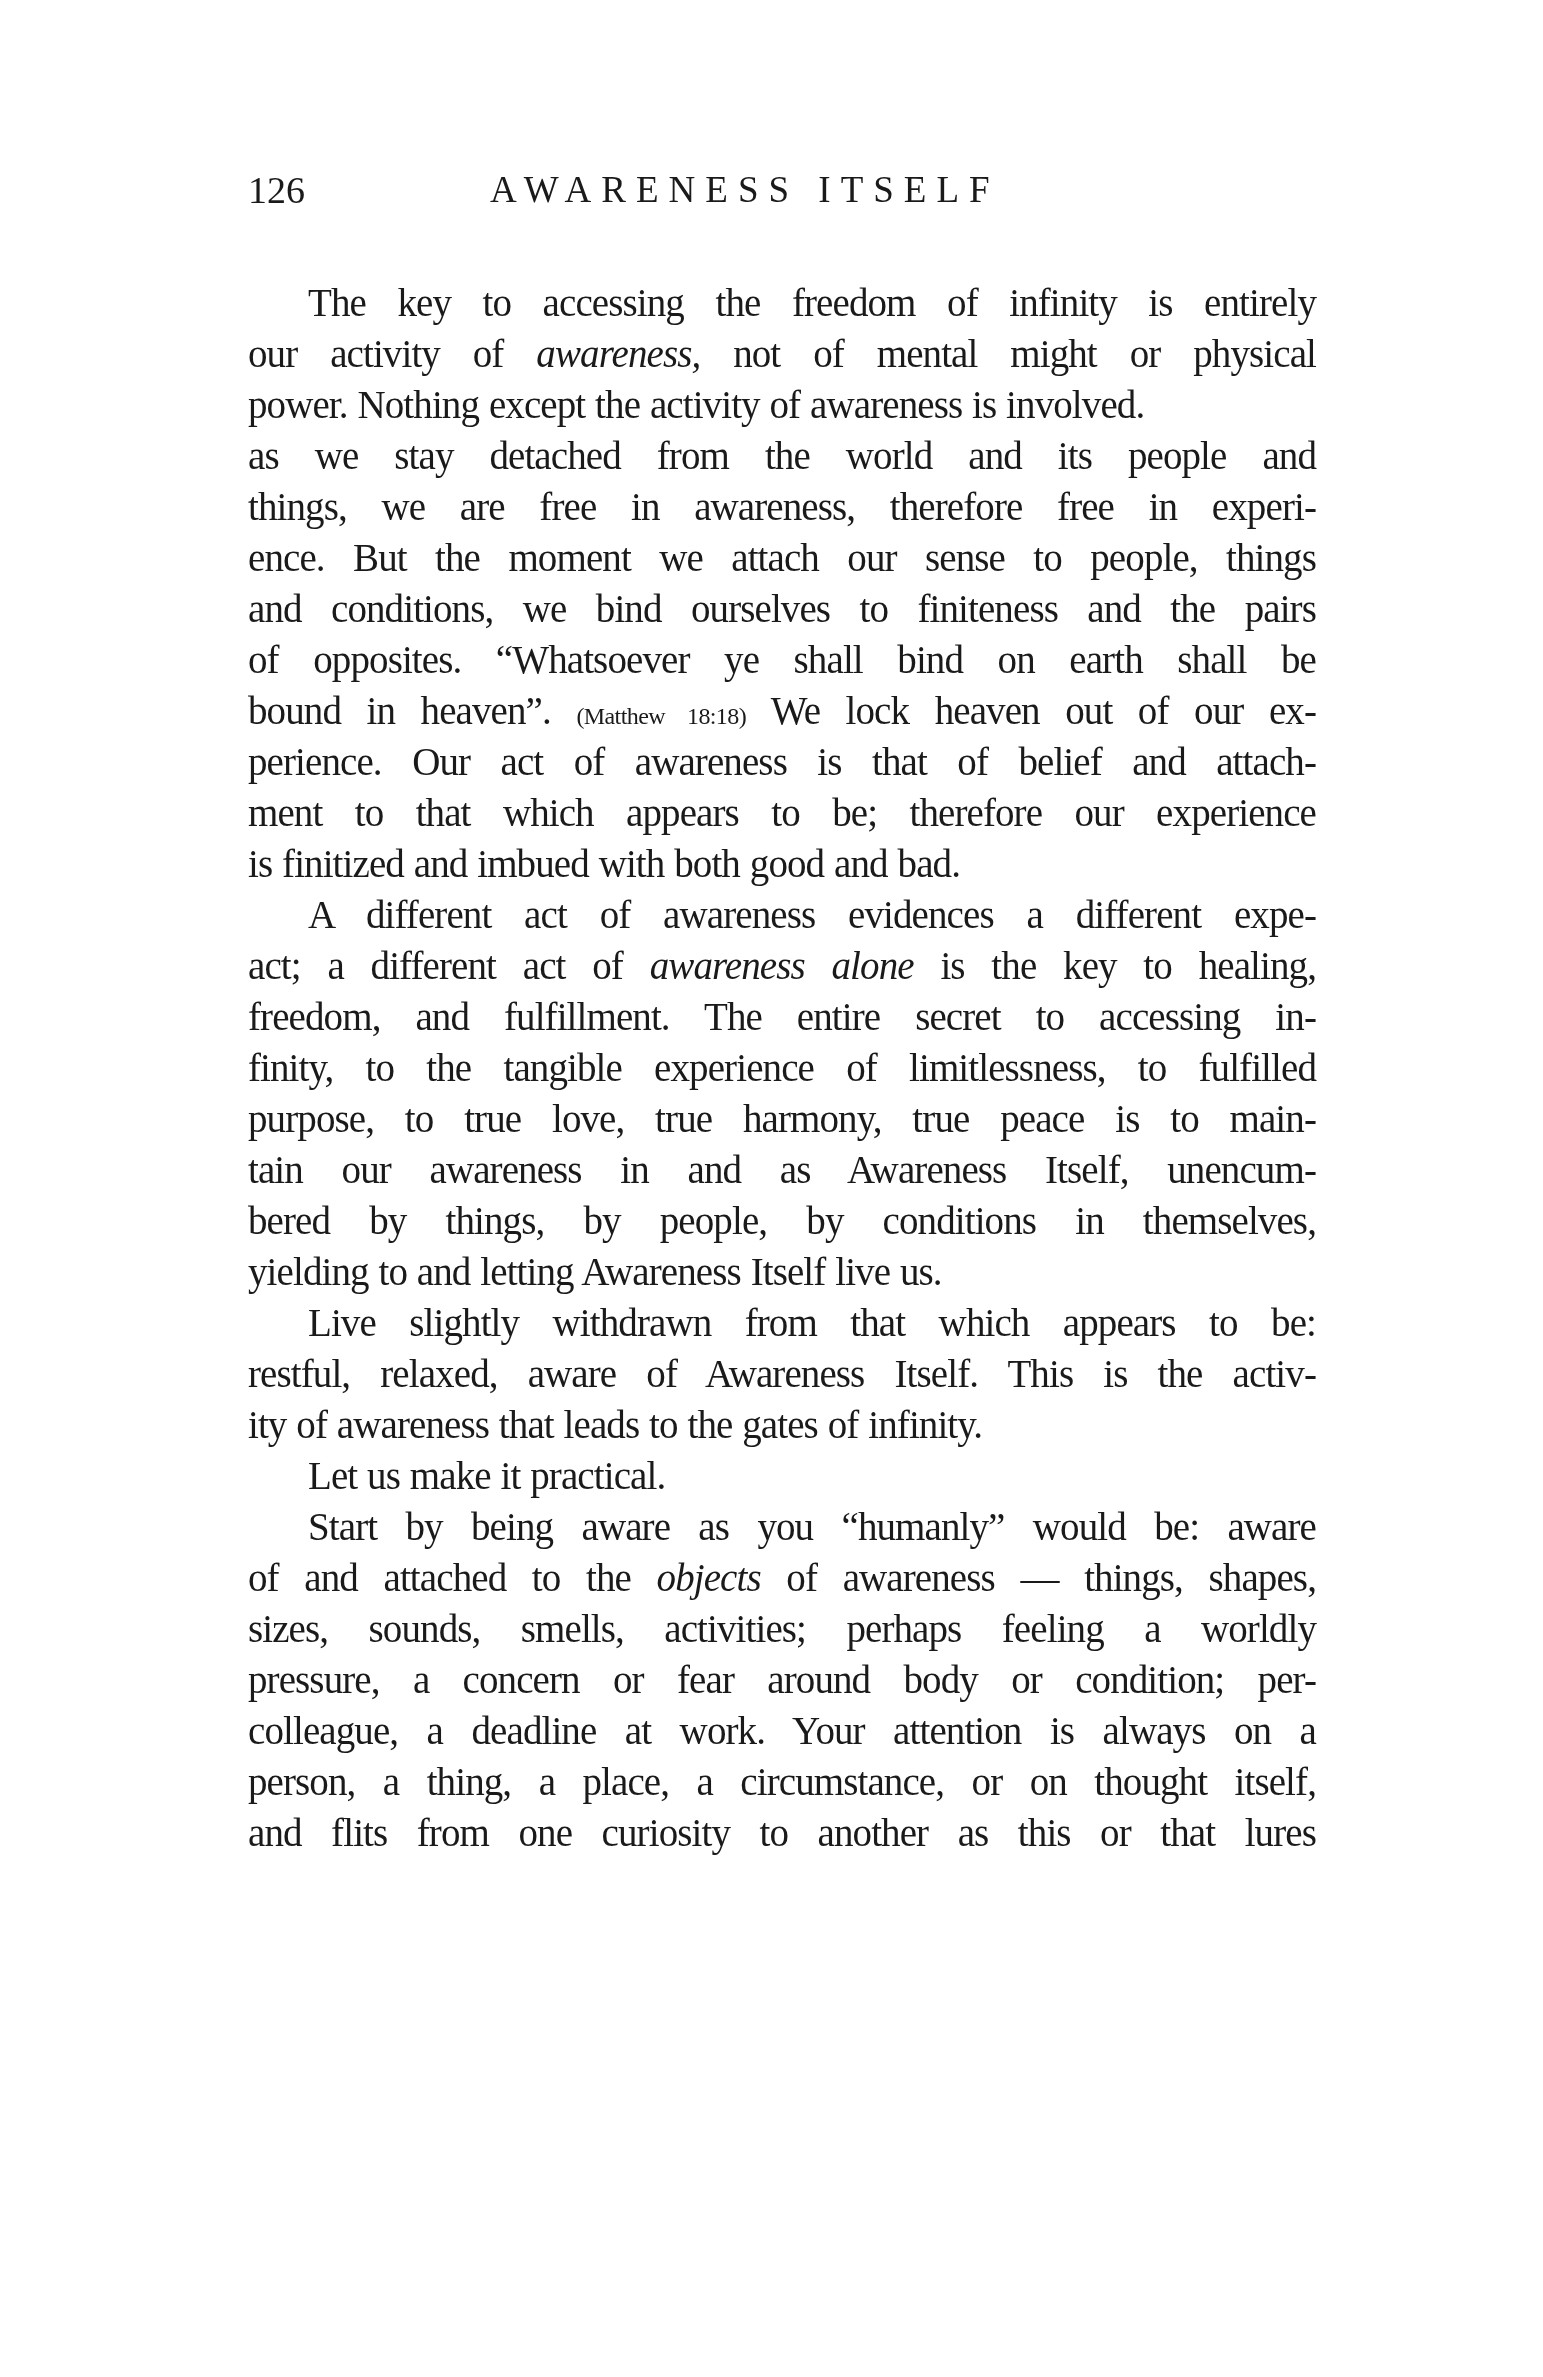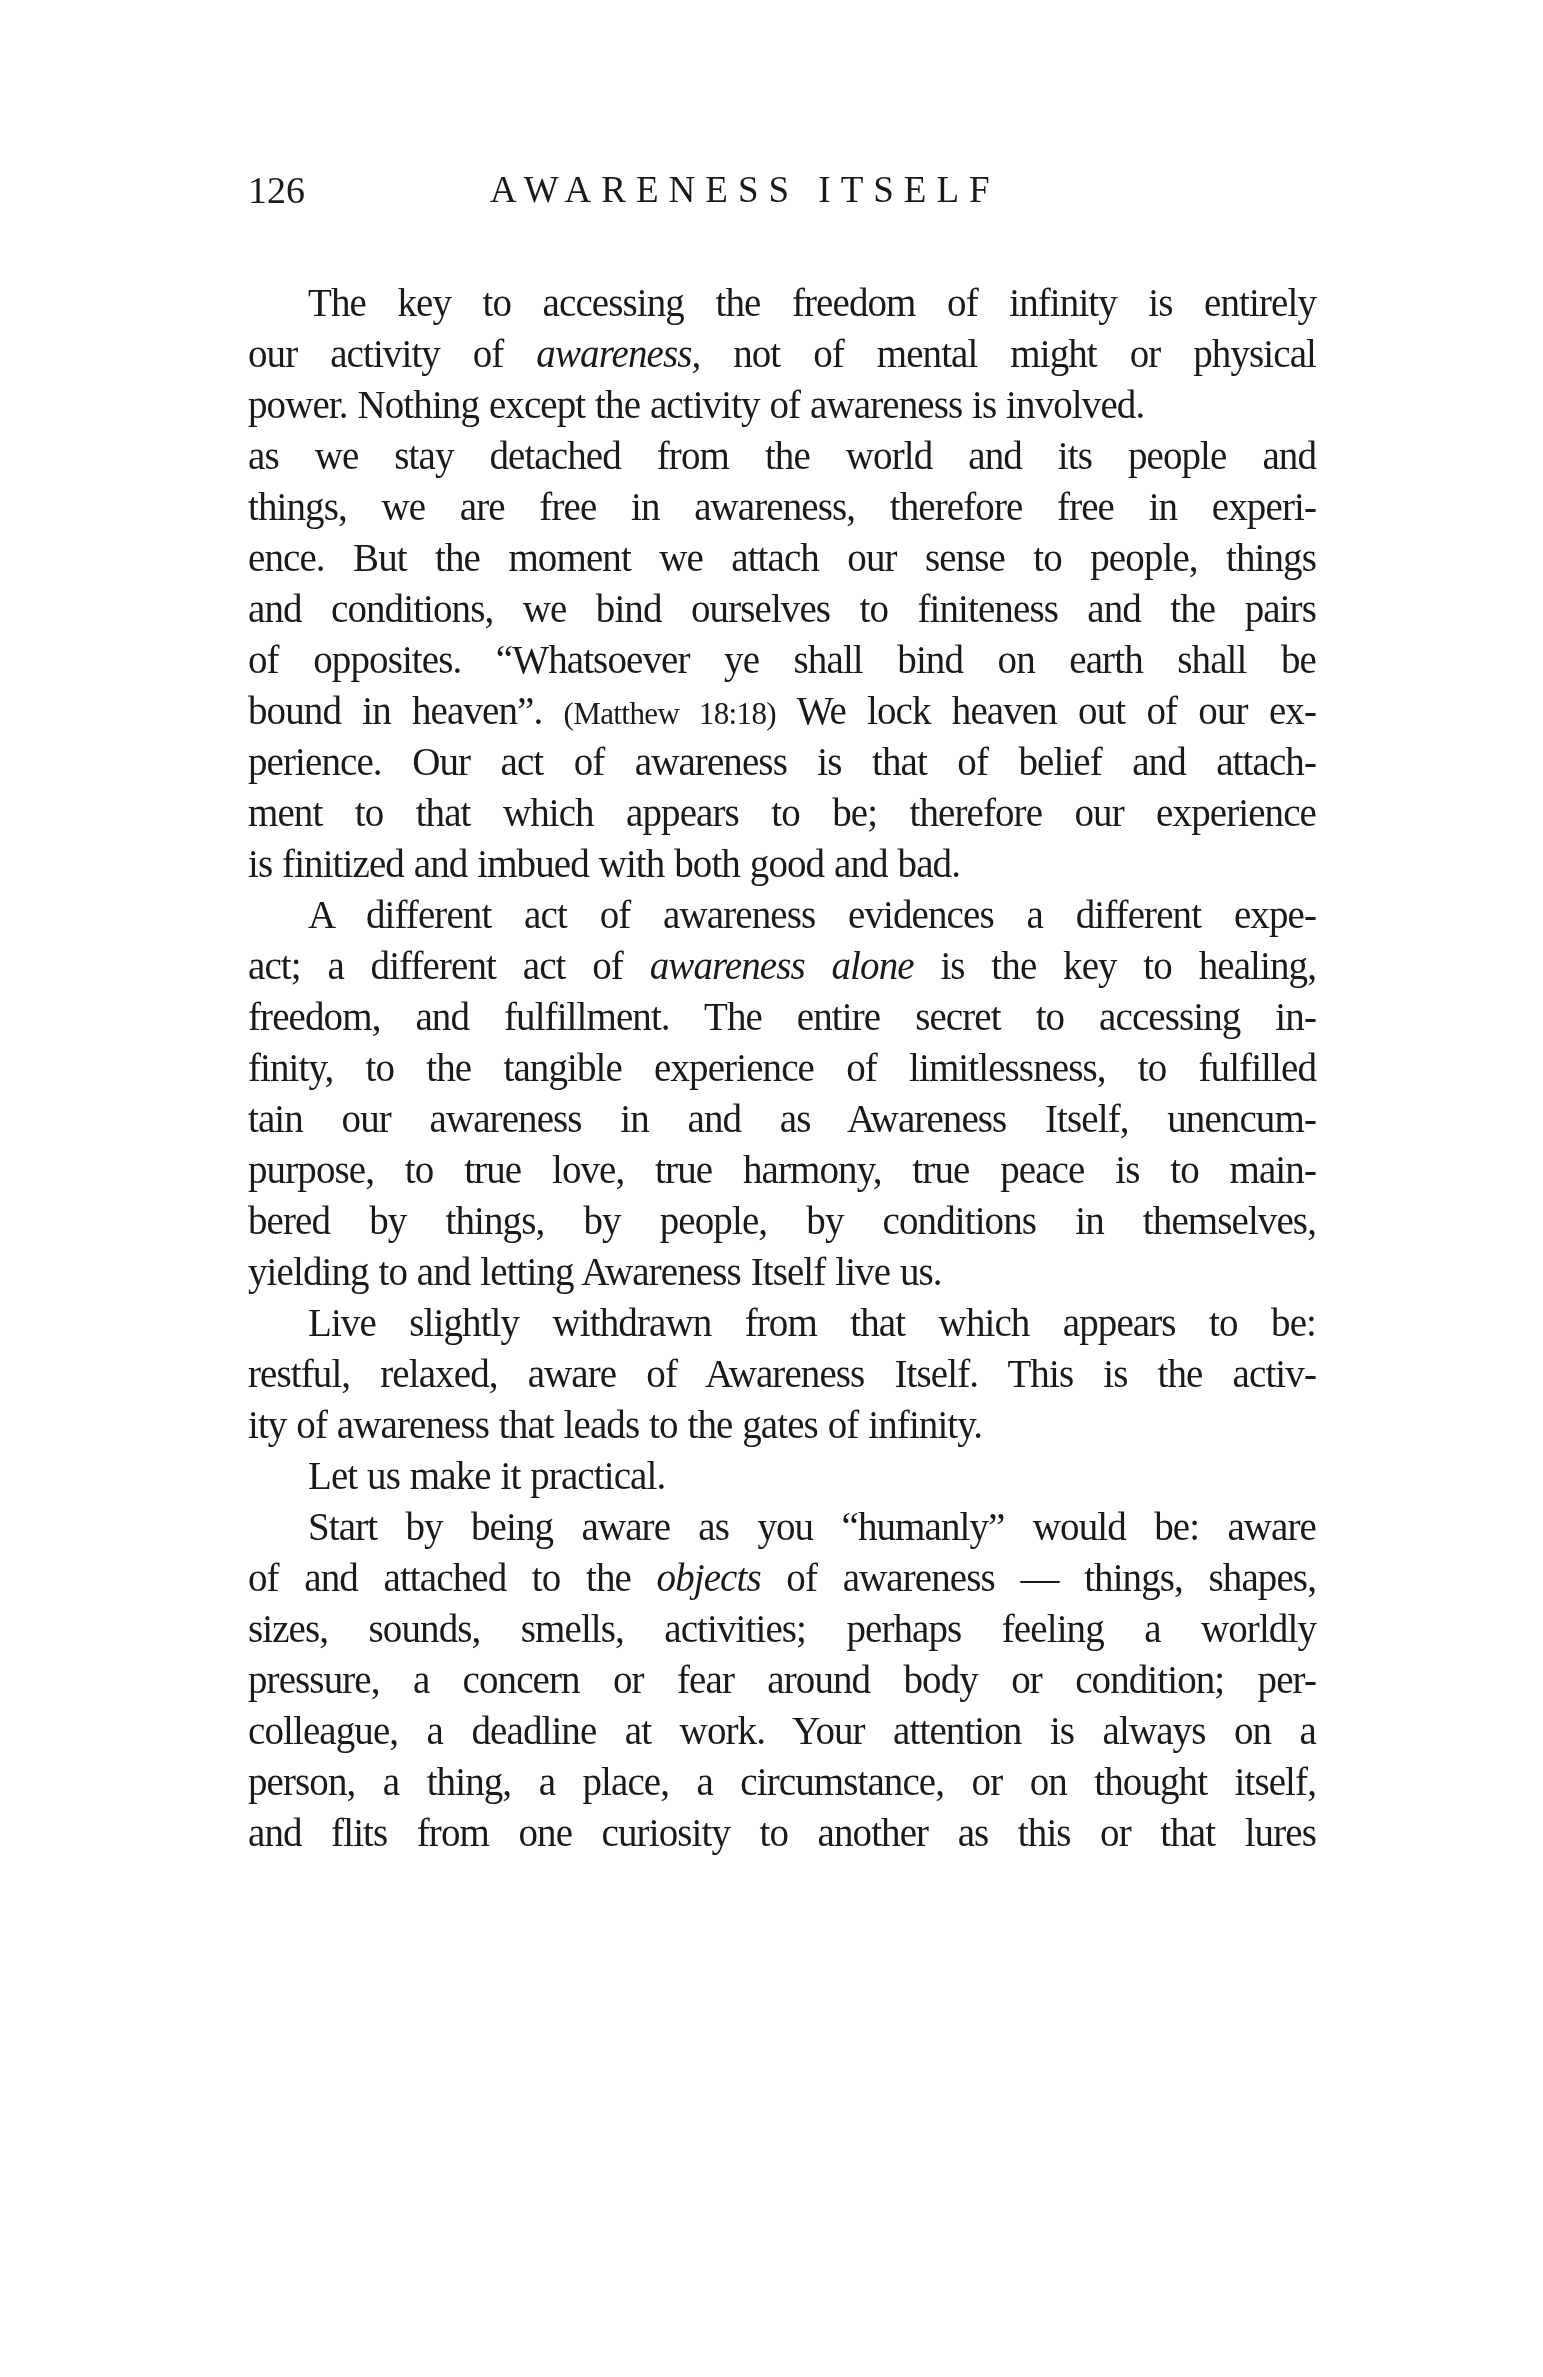--- a/index.html
+++ b/index.html
@@ -68,21 +68,21 @@
       padding-left: 60px;
     }
     .line.last {
       text-align-last: left;
     }
     .line em {
       font-style: italic;
       margin-top: 32px;
     }
     .line .small {
-      font-size: 31px;
+      font-size: 24px;
       letter-spacing: -0.6px;
     }
   </style>
 </head>
 <body>
 
 <div class="page">
   <div class="running-header">
     <span class="page-number">126</span>
     <span class="running-title">AWARENESS ITSELF</span>
@@ -103,22 +103,22 @@
         <span class="line"><span>bound in heaven”. </span><span class="small">(Matthew 18:18)</span><span> We lock heaven out of our ex-</span></span>
         <span class="line"><span>perience. Our act of awareness is that of belief and attach-</span></span>
         <span class="line"><span>ment to that which appears to be; therefore our experience</span></span>
         <span class="line last"><span>is finitized and imbued with both good and bad.</span></span>
       </div>
       <div class="paragraph">
         <span class="line indent"><span>A different act of awareness evidences a different expe-</span></span>
         <span class="line"><span>act; a different act of </span><em>awareness alone</em><span> is the key to healing,</span></span>
         <span class="line"><span>freedom, and fulfillment. The entire secret to accessing in-</span></span>
         <span class="line"><span>finity, to the tangible experience of limitlessness, to fulfilled</span></span>
+        <span class="line"><span>purpose, to true love, true harmony, true peace is to main-</span></span>
         <span class="line"><span>tain our awareness in and as Awareness Itself, unencum-</span></span>
-        <span class="line"><span>purpose, to true love, true harmony, true peace is to main-</span></span>
         <span class="line"><span>bered by things, by people, by conditions in themselves,</span></span>
         <span class="line last"><span>yielding to and letting Awareness Itself live us.</span></span>
       </div>
       <div class="paragraph">
         <span class="line indent"><span>Live slightly withdrawn from that which appears to be:</span></span>
         <span class="line"><span>restful, relaxed, aware of Awareness Itself. This is the activ-</span></span>
         <span class="line last"><span>ity of awareness that leads to the gates of infinity.</span></span>
       </div>
       <div class="paragraph">
         <span class="line indent last"><span>Let us make it practical.</span></span>

